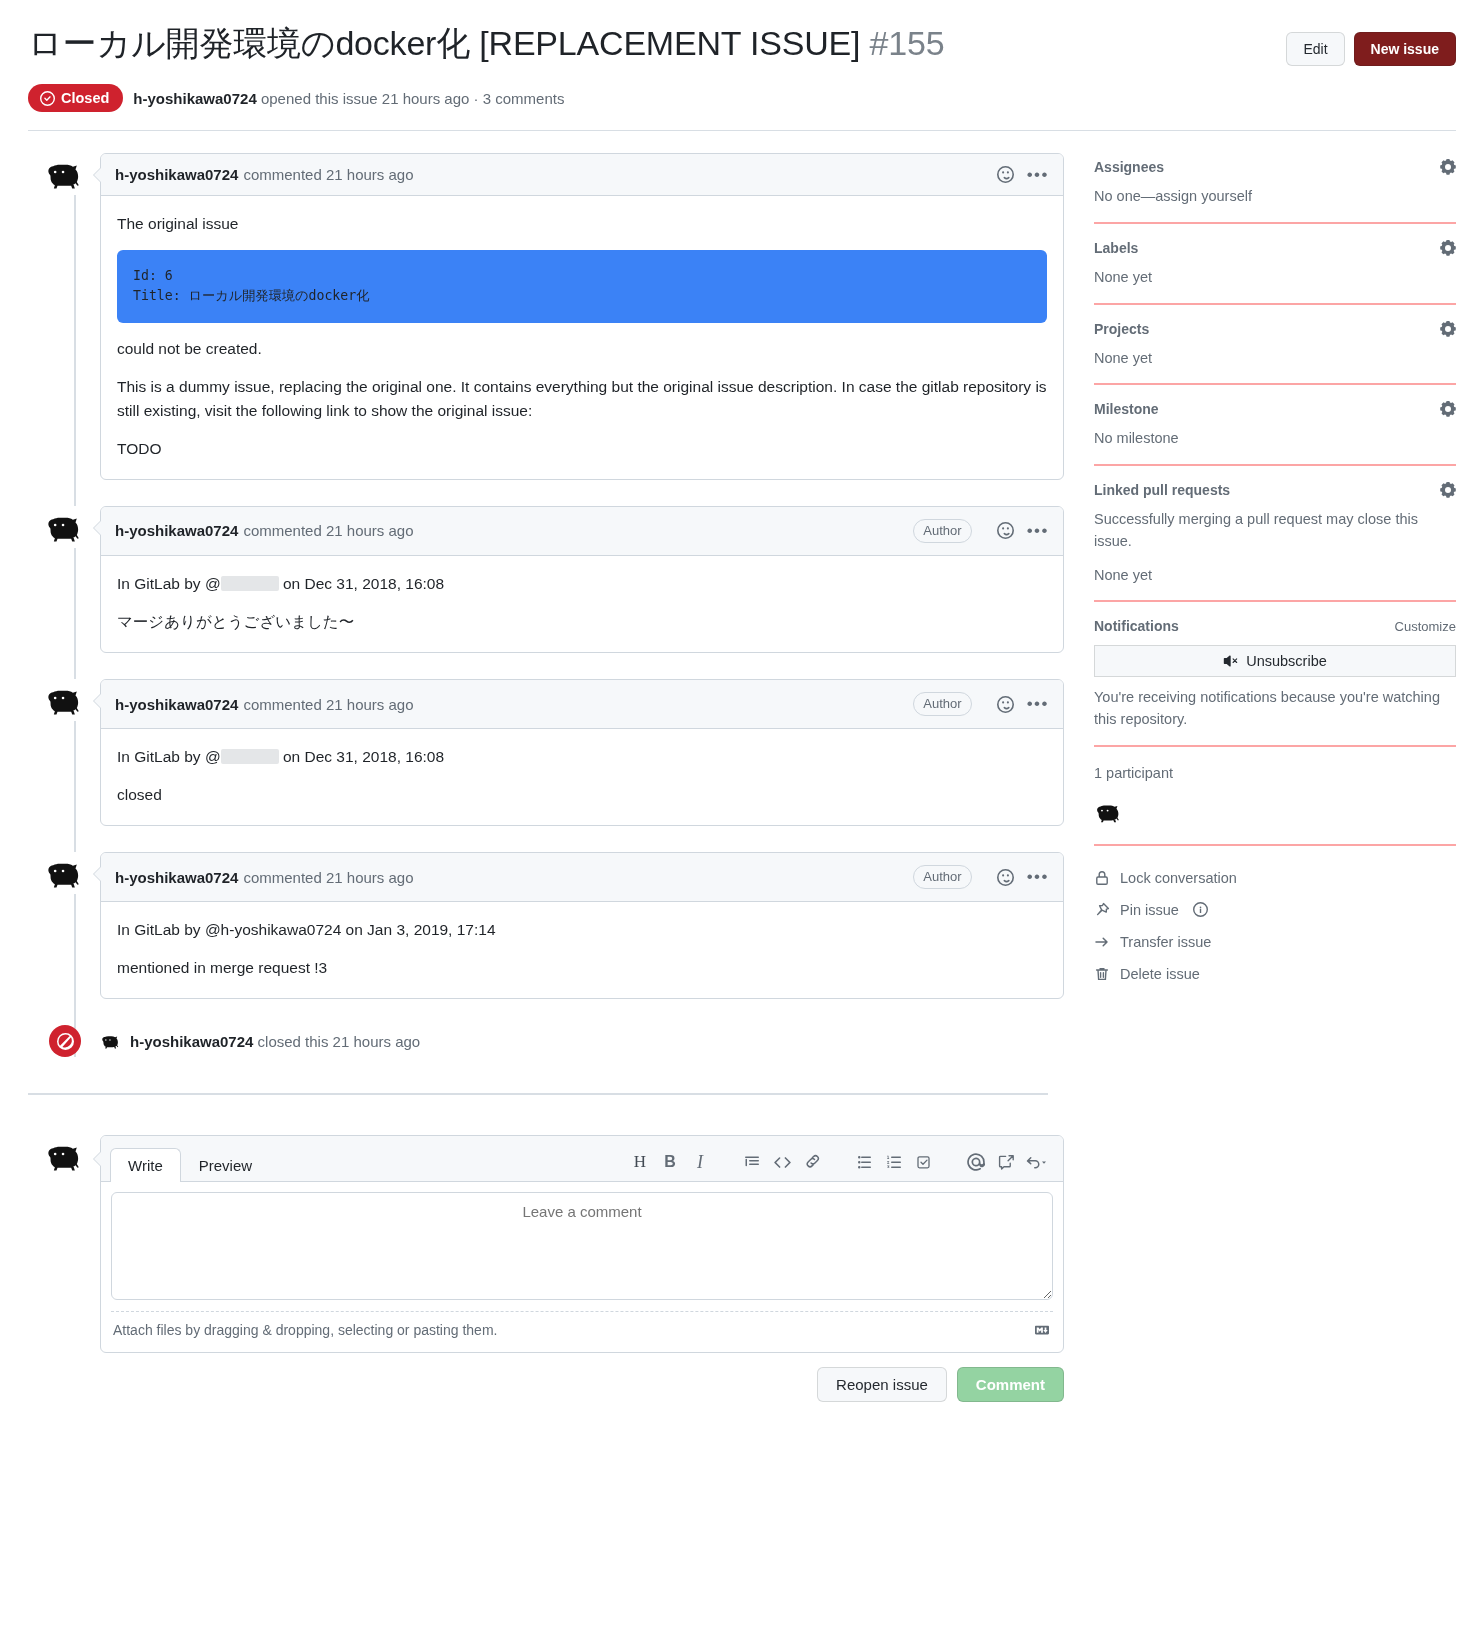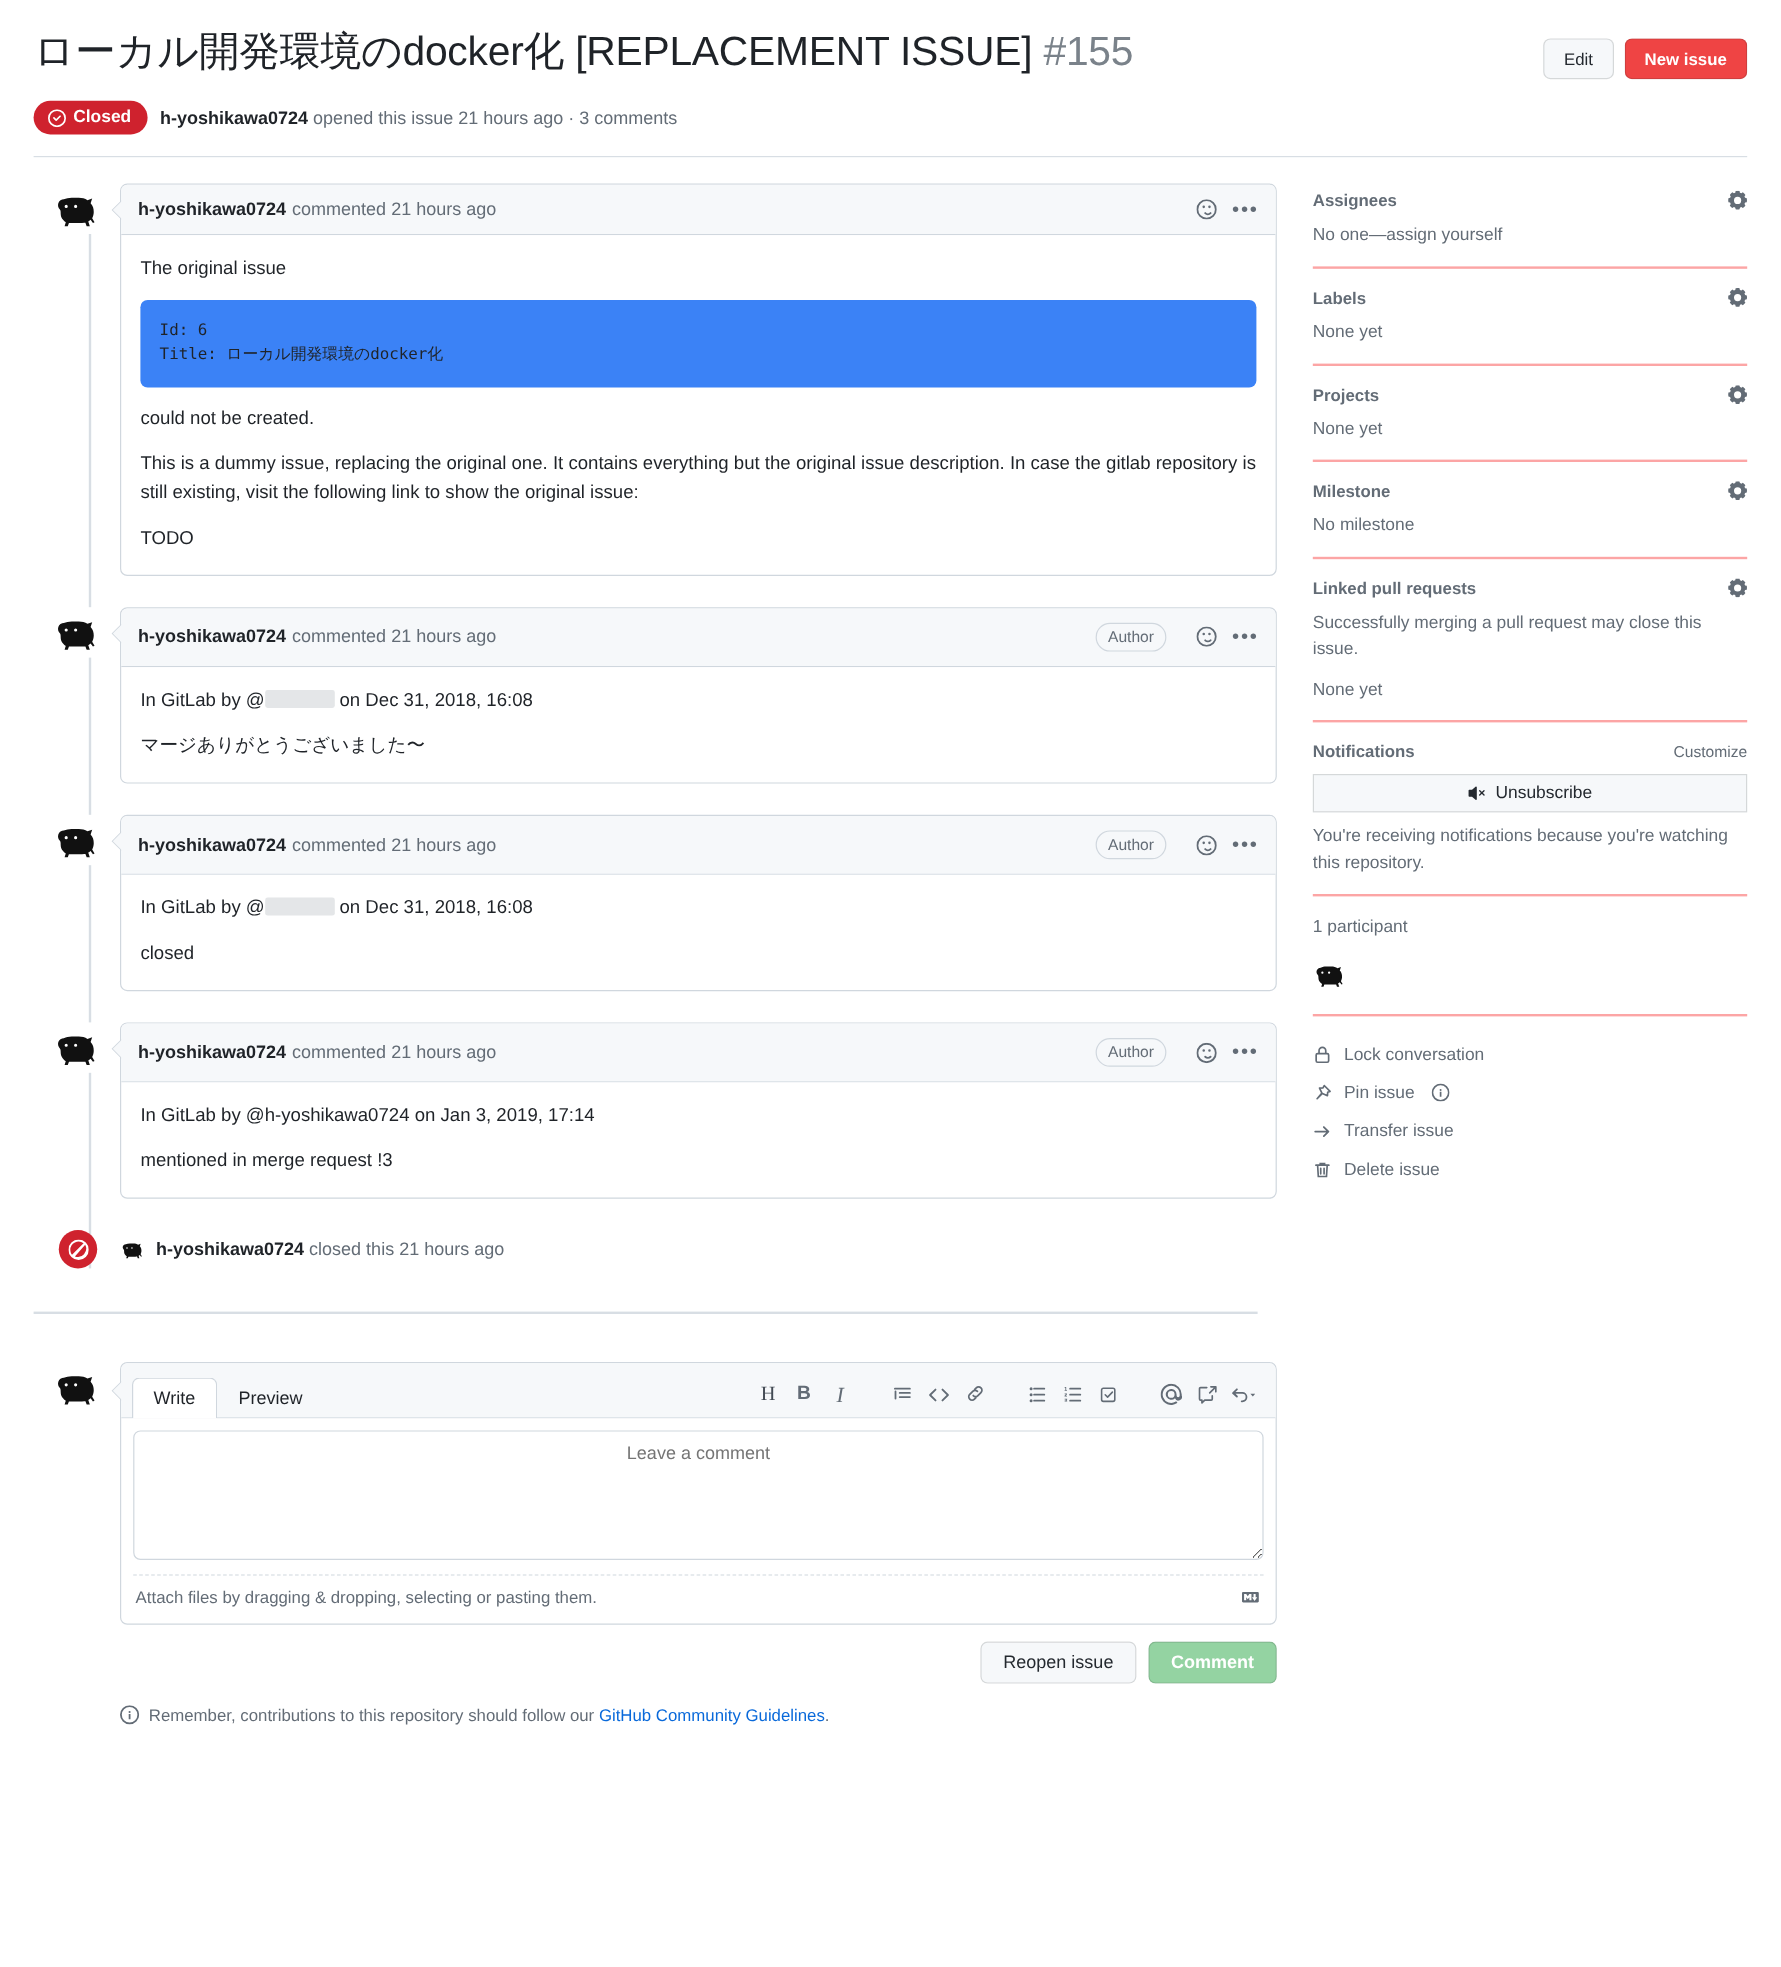--- a/index.html
+++ b/index.html
@@ -35,21 +35,21 @@
     cursor: pointer;
     line-height: 20px;
     white-space: nowrap;
   }
   .btn-default {
     background: #f6f8fa;
     border: 1px solid rgba(27,31,36,0.15);
     color: #24292f;
   }
   .btn-primary {
-    background: #ef4444;
+    background: #7f1d1d;
     border: 1px solid rgba(27,31,36,0.15);
     color: #ffffff;
     font-weight: 600;
   }
   .meta-row {
     display: flex;
     align-items: center;
     gap: 10px;
     margin-top: 18px;
     font-size: 15px;
@@ -577,26 +577,20 @@
                   <svg width="18" height="14" viewBox="0 0 16 16" fill="currentColor">
                     <path d="M14.85 3H1.15C.52 3 0 3.52 0 4.15v7.7C0 12.48.52 13 1.15 13h13.7c.63 0 1.15-.52 1.15-1.15v-7.7C16 3.52 15.48 3 14.85 3ZM9 11H7V8L5.5 9.92 4 8v3H2V5h2l1.5 2L7 5h2v6Zm2.99.5L9.5 8H11V5h2v3h1.5l-2.51 3.5Z"></path>
                   </svg>
                 </span>
             </div>
           </div>
           <div class="form-actions">
             <button class="btn-lg btn-reopen">Reopen issue</button>
             <button class="btn-lg btn-comment">Comment</button>
           </div>
-          <div class="footer-note">
-            <svg width="16" height="16" viewBox="0 0 16 16" fill="currentColor">
-                <path d="M8 0a8 8 0 1 1 0 16A8 8 0 0 1 8 0ZM1.5 8a6.5 6.5 0 1 0 13 0 6.5 6.5 0 0 0-13 0Zm6.5-3.25a.9.9 0 1 1 0 1.8.9.9 0 0 1 0-1.8ZM7.25 7.25h1.5v4.5h-1.5Z"></path>
-              </svg>
-            <span><span>Remember, contributions to this repository should follow our </span><a href="#">GitHub Community Guidelines</a><span>.</span></span>
-          </div>
         </div>
       </div>
     </div>
 
     <div class="sidebar-col">
 
       <div class="side-sec">
         <div class="side-head">
           <span>Assignees</span>
           <span class="gear">

